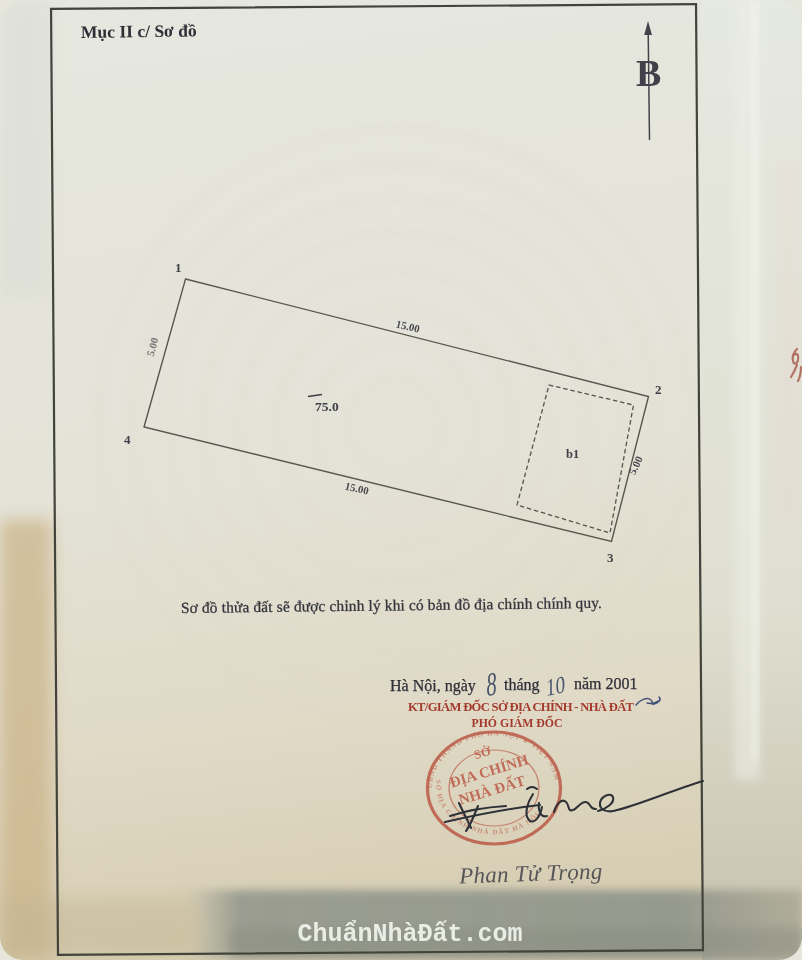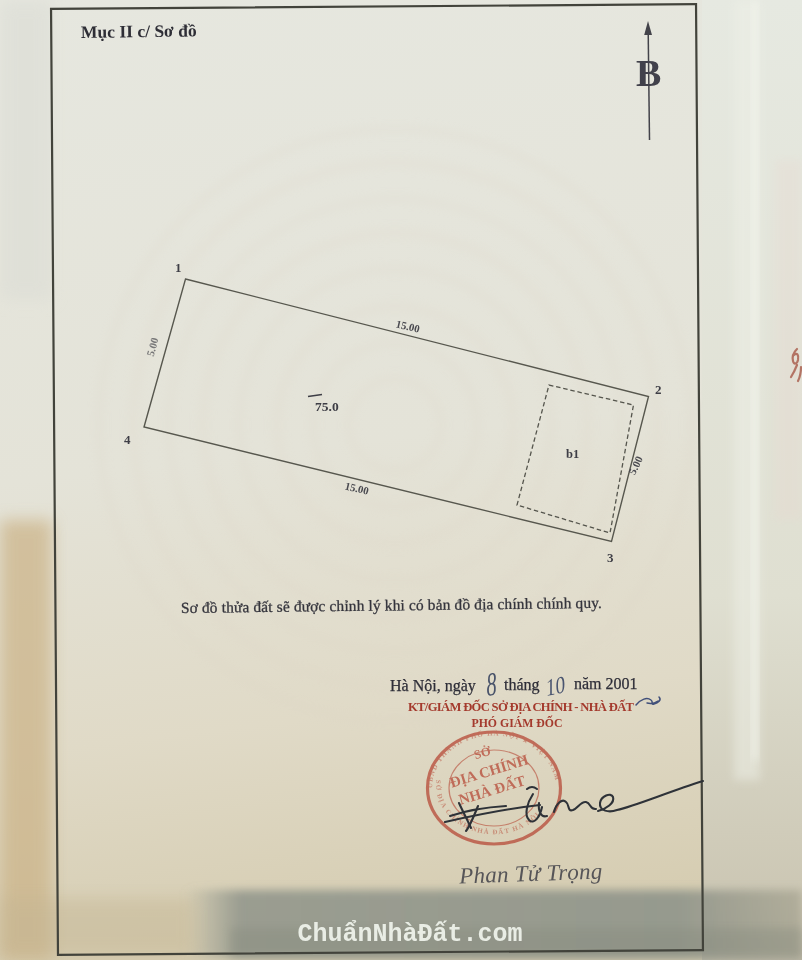--- a/index.html
+++ b/index.html
@@ -1,17 +1,17 @@
 <!DOCTYPE html>
 <html><head>
 <meta charset="utf-8">
 <style>
   html,body{margin:0;padding:0;background:#e7e6dd;}
   #page{position:relative;width:802px;height:960px;overflow:hidden;
-        font-family:"Liberation Serif", serif;}
+        font-family:"Liberation Serif", serif;border-radius:23px;}
   svg{position:absolute;left:0;top:0;filter:blur(0.5px);}
 </style>
 </head>
 <body>
 <div id="page">
 <svg width="802" height="960" viewBox="0 0 802 960">
   <defs>
     <linearGradient id="paper" x1="0" y1="0" x2="0.10" y2="1">
       <stop offset="0" stop-color="#e6e7df"></stop>
       <stop offset="0.5" stop-color="#e4e3d8"></stop>

